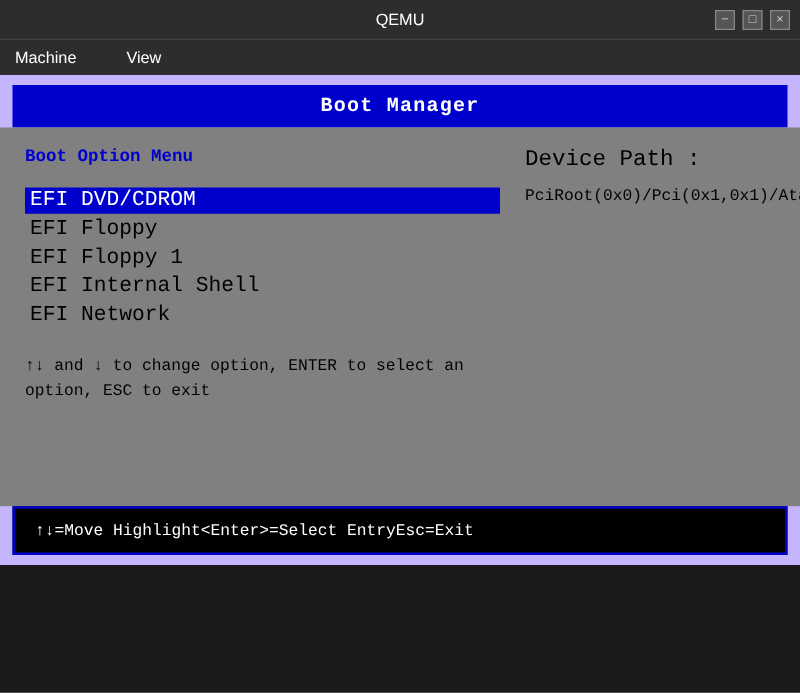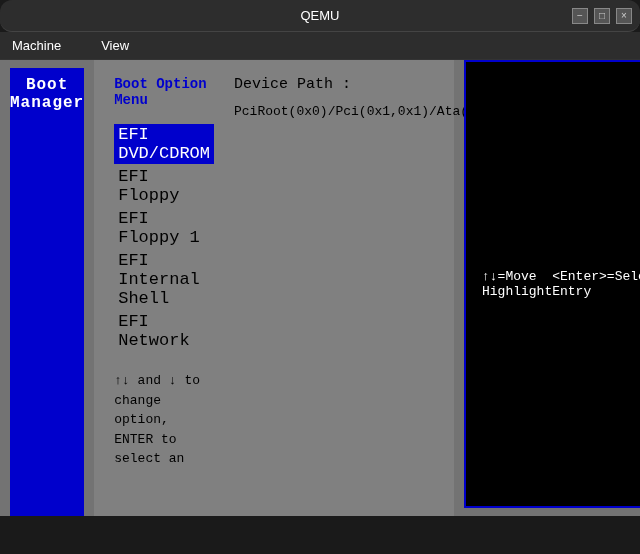--- a/index.html
+++ b/index.html
@@ -14,21 +14,20 @@
 
     
     .title-bar {
       background: #2d2d2d;
       height: 32px;
       display: flex;
       align-items: center;
       justify-content: space-between;
       padding: 0 8px;
       border-bottom: 1px solid #444;
-      border-radius: 12px;
     }
 
     .title-bar-title {
       color: #ffffff;
       font-size: 13px;
       font-family: Arial, sans-serif;
       flex: 1;
       text-align: center;
     }
 
@@ -65,25 +64,25 @@
     .menu-item {
       color: #ffffff;
       font-size: 13px;
       font-family: Arial, sans-serif;
       cursor: pointer;
       padding: 2px 4px;
     }
 
     
     .qemu-screen {
-      background: #737373;
+      background: #c4b5fd;
       width: 640px;
-      height: 456px;
-      display: flex;
-      flex-direction: row;
+      height: 392px;
+      display: flex;
+      flex-direction: column;
     }
 
     
     .boot-manager-bar {
       background: #0000cc;
       margin: 8px 10px 0 10px;
       padding: 8px 0;
       text-align: center;
       color: #ffffff;
       font-size: 16px;
@@ -115,21 +114,21 @@
 
     .section-title {
       color: #0000cc;
       font-size: 14px;
       margin-bottom: 16px;
       font-weight: bold;
     }
 
     .device-path-label {
       color: #000000;
-      font-size: 15px;
+      font-size: 18px;
       margin-bottom: 10px;
     }
 
     .device-path-value {
       color: #000000;
       font-size: 13px;
       line-height: 1.4;
     }
 
     
@@ -160,21 +159,21 @@
     }
 
     
     .status-bar {
       background: #000000;
       border: 2px solid #0000cc;
       margin: 0 10px 8px 10px;
       padding: 10px 16px;
       display: flex;
       align-items: center;
-      justify-content: space-between;
+      justify-content: flex-start;
     }
 
     .status-item {
       color: #ffffff;
       font-size: 13px;
     }
   </style>
 </head>
 <body>
 
@@ -205,20 +204,21 @@
       <div class="boot-options">
         <div class="boot-option selected">EFI DVD/CDROM</div>
         <div class="boot-option">EFI Floppy</div>
         <div class="boot-option">EFI Floppy 1</div>
         <div class="boot-option">EFI Internal Shell</div>
         <div class="boot-option">EFI Network</div>
       </div>
 
       <div class="help-text">
         <div>↑↓ and ↓ to change option, ENTER to select an</div>
+        <div>option, ESC to exit</div>
       </div>
     </div>
 
     <div class="right-panel">
       <div class="device-path-label">Device Path :</div>
       <div class="device-path-value">PciRoot(0x0)/Pci(0x1,0x1)/Ata(0x0)</div>
     </div>
   </div>
 
   <div class="status-bar">

